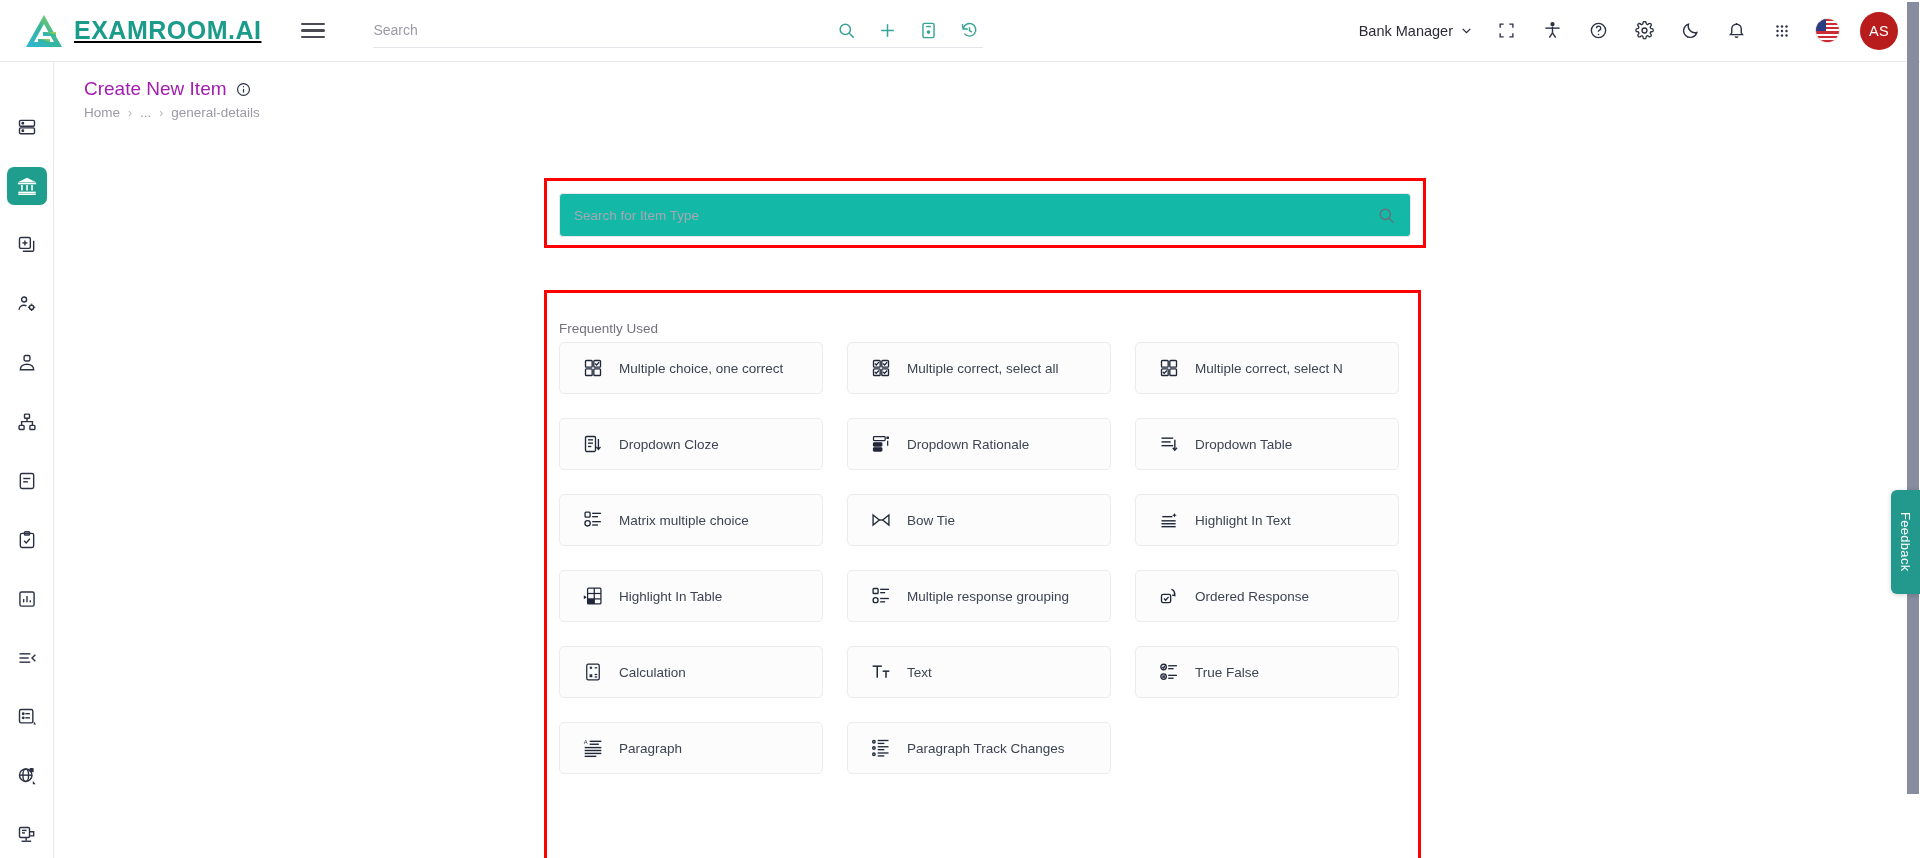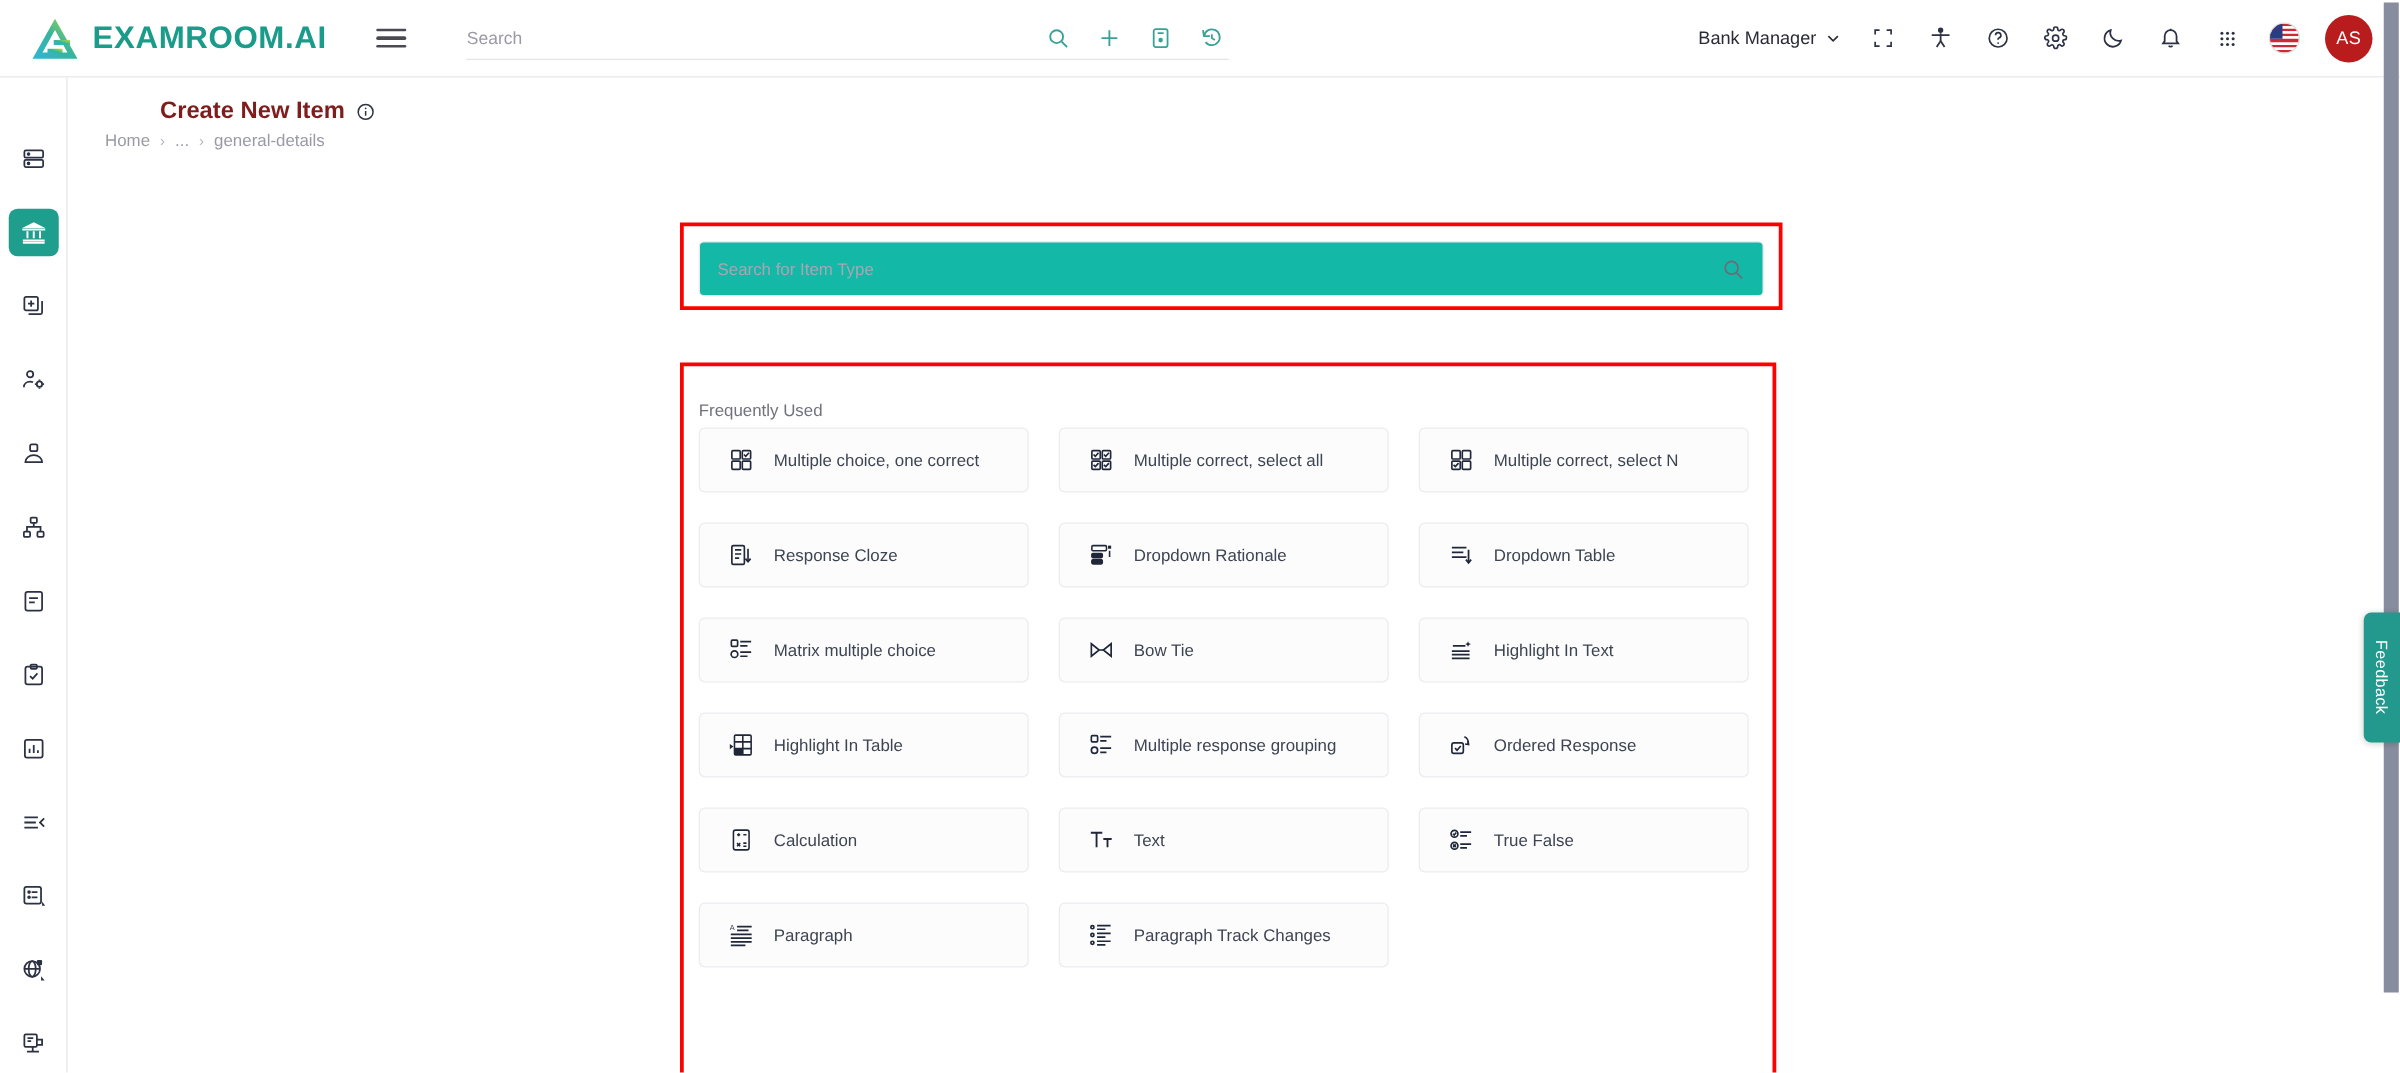--- a/index.html
+++ b/index.html
@@ -12,21 +12,21 @@
 
   
   .header {
     position: absolute; top: 0; left: 0;
     width: 1920px; height: 62px;
     background: #ffffff;
     border-bottom: 1px solid #e8e8ec;
     display: flex; align-items: center;
     z-index: 40;
   }
-  .logo-wrap { display: flex; align-items: center; margin-left: 24px; gap: 10px; }
+  .logo-wrap { display: flex; align-items: center; margin-left: 24px; gap: 10px; text-decoration: underline; }
   .logo-mark { width: 40px; height: 36px; }
   .logo-text {
     font-size: 25px; font-weight: bold; letter-spacing: .5px;
     color: #1b9b8a;
   }
   .hamburger { margin-left: 40px; width: 24px; cursor: pointer; }
   .hamburger span {
     display: block; height: 2.5px; background: #4a4a52;
     border-radius: 2px; margin: 4px 0;
   }
@@ -103,21 +103,21 @@
 
   
   .main {
     position: absolute; left: 54px; top: 62px;
     width: 1855px; height: 796px;
     background: #ffffff;
     overflow: hidden;
   }
   .page-head { padding: 16px 0 0 30px; }
   .page-title-row { display: flex; align-items: center; gap: 9px; }
-  .page-title { font-size: 19px; font-weight: bold; color: #7f1d1d; margin-left: 44px; }
+  .page-title { font-size: 19px; font-weight: normal; color: #a21caf; }
   .info-icon { color: #2c3244; display: flex; }
   .breadcrumb {
     margin-top: 5px; display: flex; align-items: center;
     gap: 8px; font-size: 13.5px; color: #9a9aa6;
   }
   .bc-sep { color: #b6b6c0; font-size: 12px; }
   .bc-link { cursor: pointer; }
 
   
   .annot {
@@ -558,21 +558,21 @@
       <span class="card-icon">
         <svg width="20" height="20" viewBox="0 0 24 24" fill="none" stroke="currentColor" stroke-width="1.6">
           <rect x="3" y="3" width="12" height="18" rx="1.4"></rect>
           <line x1="6" y1="7" x2="12" y2="7"></line>
             <line x1="6" y1="11" x2="12" y2="11"></line>
             <line x1="6" y1="15" x2="10" y2="15"></line>
           <line x1="18.5" y1="6" x2="18.5" y2="18"></line>
             <polyline points="16,15.5 18.5,18.5 21,15.5"></polyline>
         </svg>
       </span>
-      <span class="card-label">Response Cloze</span>
+      <span class="card-label">Dropdown Cloze</span>
     </div>
 
     <div class="card">
       <span class="card-icon">
         <svg width="20" height="20" viewBox="0 0 24 24" fill="none" stroke="currentColor" stroke-width="1.5">
           <rect x="3" y="3" width="14" height="5" rx="1"></rect>
           <rect x="3" y="10.5" width="10" height="4" rx="1" fill="currentColor"></rect>
           <rect x="3" y="16.5" width="10" height="4" rx="1" fill="currentColor"></rect>
           <rect x="18.5" y="3" width="3" height="3" fill="currentColor" stroke="none"></rect>
           <line x1="20" y1="8" x2="20" y2="14"></line>

